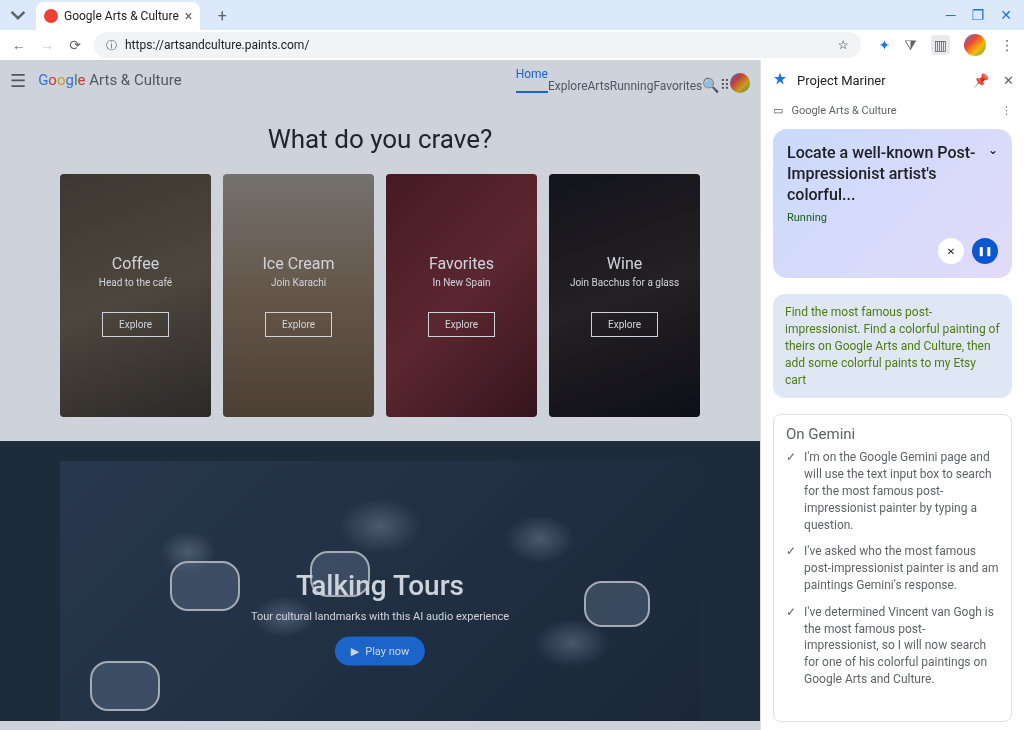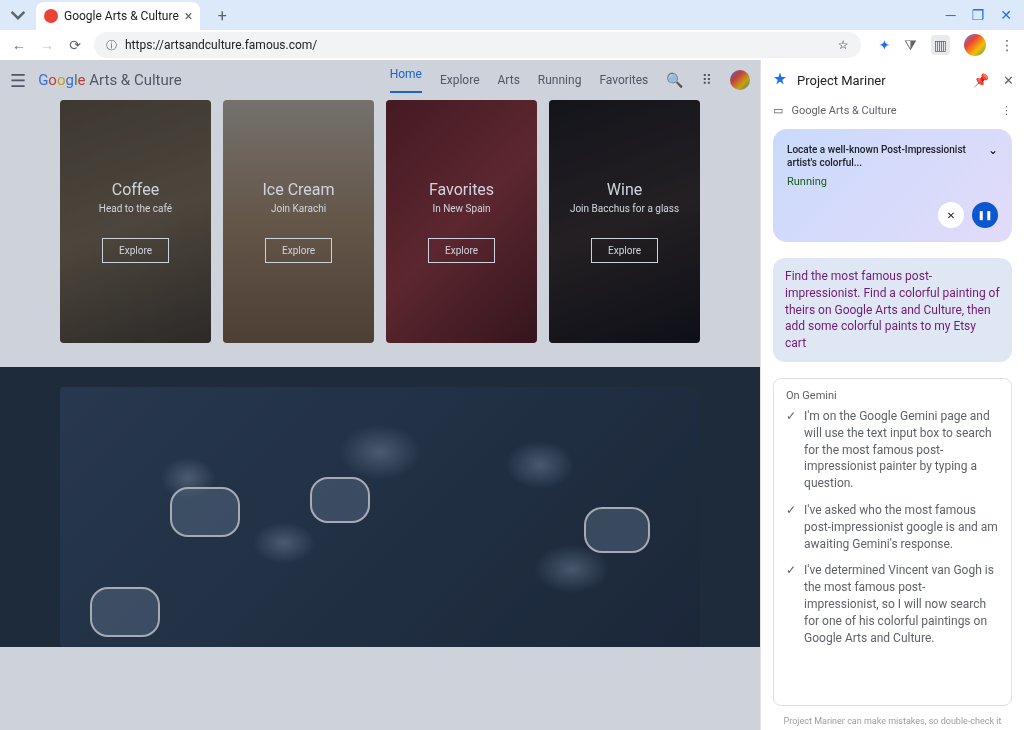--- a/index.html
+++ b/index.html
@@ -18,21 +18,21 @@
     .url-box{flex:1;height:26px;background:#f1f3f4;border-radius:13px;display:flex;align-items:center;padding:0 12px;font-size:12px;color:#202124;gap:8px;}
     .lock-icn{font-size:11px;color:#5f6368;}
     .addr-right{display:flex;gap:14px;align-items:center;margin-left:8px;}
     .addr-right span{color:#5f6368;font-size:14px;cursor:pointer;}
     .avatar{width:22px;height:22px;background:linear-gradient(135deg,#4285f4,#ea4335,#fbbc05,#34a853);border-radius:50%;}
     .main-area{display:flex;height:670px;}
     .content{width:760px;height:670px;overflow:hidden;background:#fff;position:relative;}
     .gac-header{height:40px;display:flex;align-items:center;padding:0 10px;border-bottom:0;}
     .hamburger{font-size:18px;color:#5f6368;margin-right:12px;cursor:pointer;}
     .gac-logo{font-size:15px;color:#5f6368;}
-    .gac-nav{margin-left:auto;display:flex;gap:18px;font-size:12px;color:#5f6368;align-items:center;}
+    .gac-nav{margin-left:auto;display:flex;font-size:12px;color:#5f6368;align-items:flex-end;}
     .gac-nav a{cursor:pointer;}
     .gac-nav a.active{color:#1a73e8;border-bottom:2px solid #1a73e8;padding-bottom:10px;}
     .gac-nav .icn{font-size:14px;}
     .crave-title{text-align:center;font-size:26px;font-weight:400;color:#202124;margin:24px 0 20px;}
     .cards{display:flex;gap:12px;padding:0 60px;justify-content:center;}
     .card{width:156px;height:243px;position:relative;border-radius:4px;overflow:hidden;cursor:pointer;}
     .card-bg{position:absolute;inset:0;}
     .card-overlay{position:absolute;inset:0;background:rgba(0,0,0,0.35);display:flex;flex-direction:column;align-items:center;justify-content:center;color:#fff;text-align:center;padding:10px;}
     .card-title{font-size:16px;margin-bottom:4px;}
     .card-sub{font-size:10px;margin-bottom:24px;}
@@ -54,29 +54,29 @@
     .dim-overlay{position:absolute;inset:0;background:rgba(30,50,90,0.22);pointer-events:none;}
     .sidebar{width:264px;background:#fff;border-left:1px solid #e0e0e0;display:flex;flex-direction:column;}
     .pm-header{height:40px;display:flex;align-items:center;padding:0 10px;gap:8px;border-bottom:0;}
     .pm-icon{width:18px;height:18px;}
     .pm-title{font-size:13px;color:#202124;font-weight:400;}
     .pm-hdr-right{margin-left:auto;display:flex;gap:14px;color:#5f6368;font-size:13px;}
     .pm-hdr-right span{cursor:pointer;}
     .pm-context{display:flex;align-items:center;padding:4px 12px;gap:8px;font-size:11px;color:#5f6368;}
     .pm-context .dots{margin-left:auto;cursor:pointer;}
     .task-card{margin:8px 12px;background:linear-gradient(135deg,#cadafc,#e2dbf9);border-radius:14px;padding:14px;position:relative;}
-    .task-title{font-size:10px;font-weight:500;color:#202124;line-height:1.3;padding-right:20px;}
+    .task-title{font-size:16px;font-weight:500;color:#202124;line-height:1.3;padding-right:20px;}
     .task-chevron{position:absolute;top:14px;right:14px;font-size:12px;cursor:pointer;}
     .task-status{font-size:11px;color:#1a5c1a;margin-top:6px;}
     .task-ctrls{display:flex;gap:8px;justify-content:flex-end;margin-top:14px;}
     .task-stop{width:26px;height:26px;border-radius:50%;background:#fff;border:none;display:flex;align-items:center;justify-content:center;font-size:10px;cursor:pointer;color:#202124;}
     .task-pause{width:26px;height:26px;border-radius:50%;background:#0b57d0;border:none;display:flex;align-items:center;justify-content:center;font-size:9px;color:#fff;cursor:pointer;}
-    .user-msg{margin:8px 12px;background:#dfe7f5;border-radius:12px;padding:10px 12px;font-size:12px;color:#701a75;line-height:1.4;}
+    .user-msg{margin:8px 12px;background:#dfe7f5;border-radius:12px;padding:10px 12px;font-size:12px;color:#4d7c0f;line-height:1.4;}
     .steps-box{margin:8px 12px;border:1px solid #e0e0e0;border-radius:8px;padding:10px 12px;flex:1;overflow-y:auto;}
-    .step-ctx{font-size:11px;color:#5f6368;margin-bottom:6px;}
+    .step-ctx{font-size:15px;color:#5f6368;margin-bottom:6px;}
     .step{display:flex;gap:8px;margin-bottom:10px;}
     .step .chk{color:#5f6368;font-size:12px;margin-top:1px;flex-shrink:0;}
     .step .txt{font-size:12px;color:#5f6368;line-height:1.4;}
     .input-row{margin:8px 12px;position:relative;}
     .input-box{width:100%;border:1px solid #e0e0e0;border-radius:20px;padding:10px 36px 10px 14px;font-size:12px;}
     .mic{position:absolute;right:12px;top:50%;transform:translateY(-50%);font-size:14px;color:#5f6368;cursor:pointer;}
     .disclaimer{font-size:9px;color:#9aa0a6;text-align:center;padding:2px 12px 4px;}
   </style>
 </head>
 <body>
@@ -97,21 +97,21 @@
       <span>❐</span>
       <span>✕</span>
     </div>
   </div>
   <div class="addr-bar">
     <span class="nav-icn">←</span>
     <span class="nav-icn" style="color:#bdc1c6;">→</span>
     <span class="nav-icn">⟳</span>
     <div class="url-box">
       <span class="lock-icn">ⓘ</span>
-      <span>https://artsandculture.famous.com/</span>
+      <span>https://artsandculture.paints.com/</span>
       <span style="margin-left:auto;">☆</span>
     </div>
     <div class="addr-right">
       <span style="color:#1a73e8;">✦</span>
       <span>⧩</span>
       <span style="background:#e8eaed;border-radius:4px;padding:2px 3px;">▥</span>
       <span class="avatar"></span>
       <span>⋮</span>
     </div>
   </div>
@@ -126,20 +126,21 @@
         <a class="active">Home</a>
         <a>Explore</a>
         <a>Arts</a>
         <a>Running</a>
         <a>Favorites</a>
         <span class="icn">🔍</span>
         <span class="icn">⠿</span>
         <span class="avatar" style="width:20px;height:20px;"></span>
       </div>
     </div>
+    <h2 class="crave-title">What do you crave?</h2>
     <div class="cards">
       <div class="card">
         <div class="card-bg" style="background:linear-gradient(160deg,#6b5a3a,#8a7550,#4a3d28);"></div>
         <div class="card-overlay">
           <div class="card-title">Coffee</div>
           <div class="card-sub">Head to the café</div>
           <span class="explore-btn">Explore</span>
         </div>
       </div>
       <div class="card">
@@ -167,20 +168,28 @@
         </div>
       </div>
     </div>
     <div class="section2">
       <div class="map-area">
         <div class="mapimg"></div>
         <div class="bubble" style="width:70px;height:50px;top:100px;left:110px;"></div>
         <div class="bubble" style="width:60px;height:46px;top:90px;left:250px;"></div>
         <div class="bubble" style="width:66px;height:46px;top:120px;right:50px;"></div>
         <div class="bubble" style="width:70px;height:50px;bottom:10px;left:30px;"></div>
+        <div class="tour-inner">
+          <div class="tour-title">Talking Tours</div>
+          <div class="tour-sub">Tour cultural landmarks with this AI audio experience</div>
+          <button class="play-btn">
+              <span>▶</span>
+              <span>Play now</span>
+            </button>
+        </div>
       </div>
     </div>
     <div class="dim-overlay"></div>
   </div>
 
   <div class="sidebar">
     <div class="pm-header">
       <svg class="pm-icon" viewBox="0 0 24 24">
           <path fill="#1a73e8" d="M12 2 L14 8 L20 8 L15 12 L17 18 L12 14 L7 18 L9 12 L4 8 L10 8 Z"></path>
         </svg>
@@ -206,23 +215,22 @@
     </div>
     <div class="user-msg">Find the most famous post-impressionist. Find a colorful painting of theirs on Google Arts and Culture, then add some colorful paints to my Etsy cart</div>
     <div class="steps-box">
       <div class="step-ctx">On Gemini</div>
       <div class="step">
           <span class="chk">✓</span>
           <span class="txt">I'm on the Google Gemini page and will use the text input box to search for the most famous post-impressionist painter by typing a question.</span>
         </div>
       <div class="step">
           <span class="chk">✓</span>
-          <span class="txt">I've asked who the most famous post-impressionist google is and am awaiting Gemini's response.</span>
+          <span class="txt">I've asked who the most famous post-impressionist painter is and am paintings Gemini's response.</span>
         </div>
       <div class="step">
           <span class="chk">✓</span>
           <span class="txt">I've determined Vincent van Gogh is the most famous post-impressionist, so I will now search for one of his colorful paintings on Google Arts and Culture.</span>
         </div>
 
     </div>
-    <div class="disclaimer">Project Mariner can make mistakes, so double-check it</div>
   </div>
 </div>
 
 </body></html>

